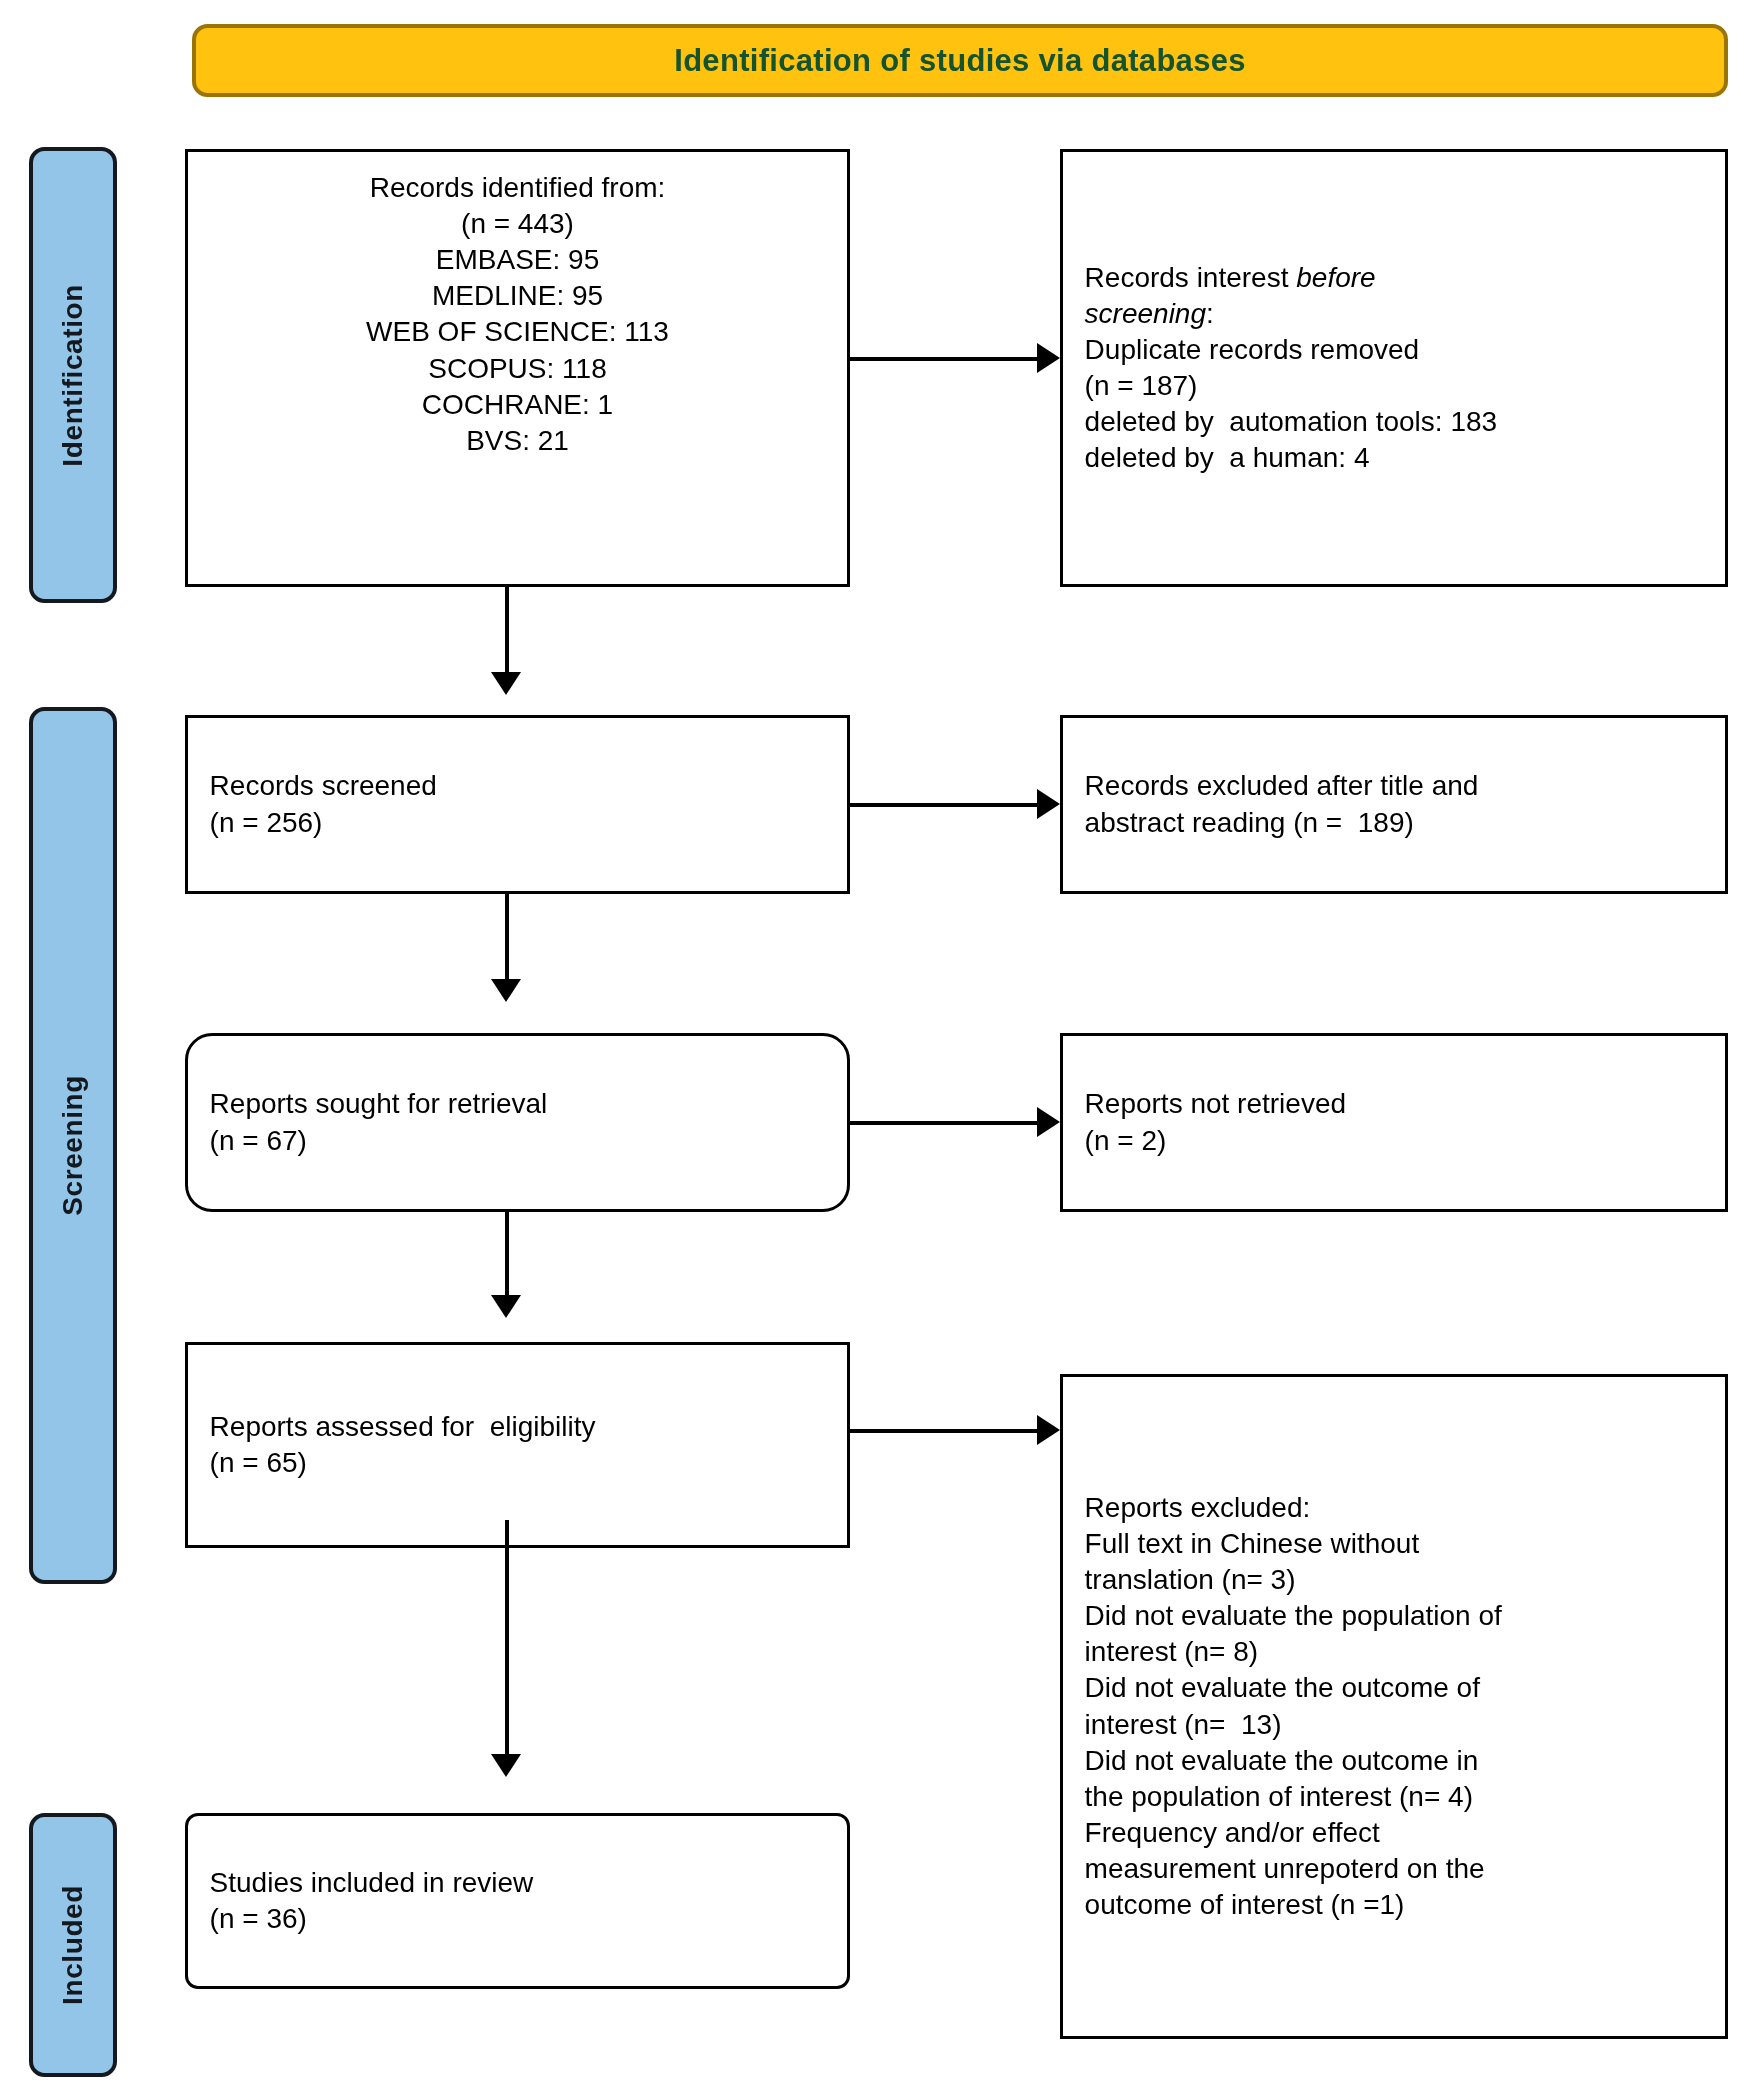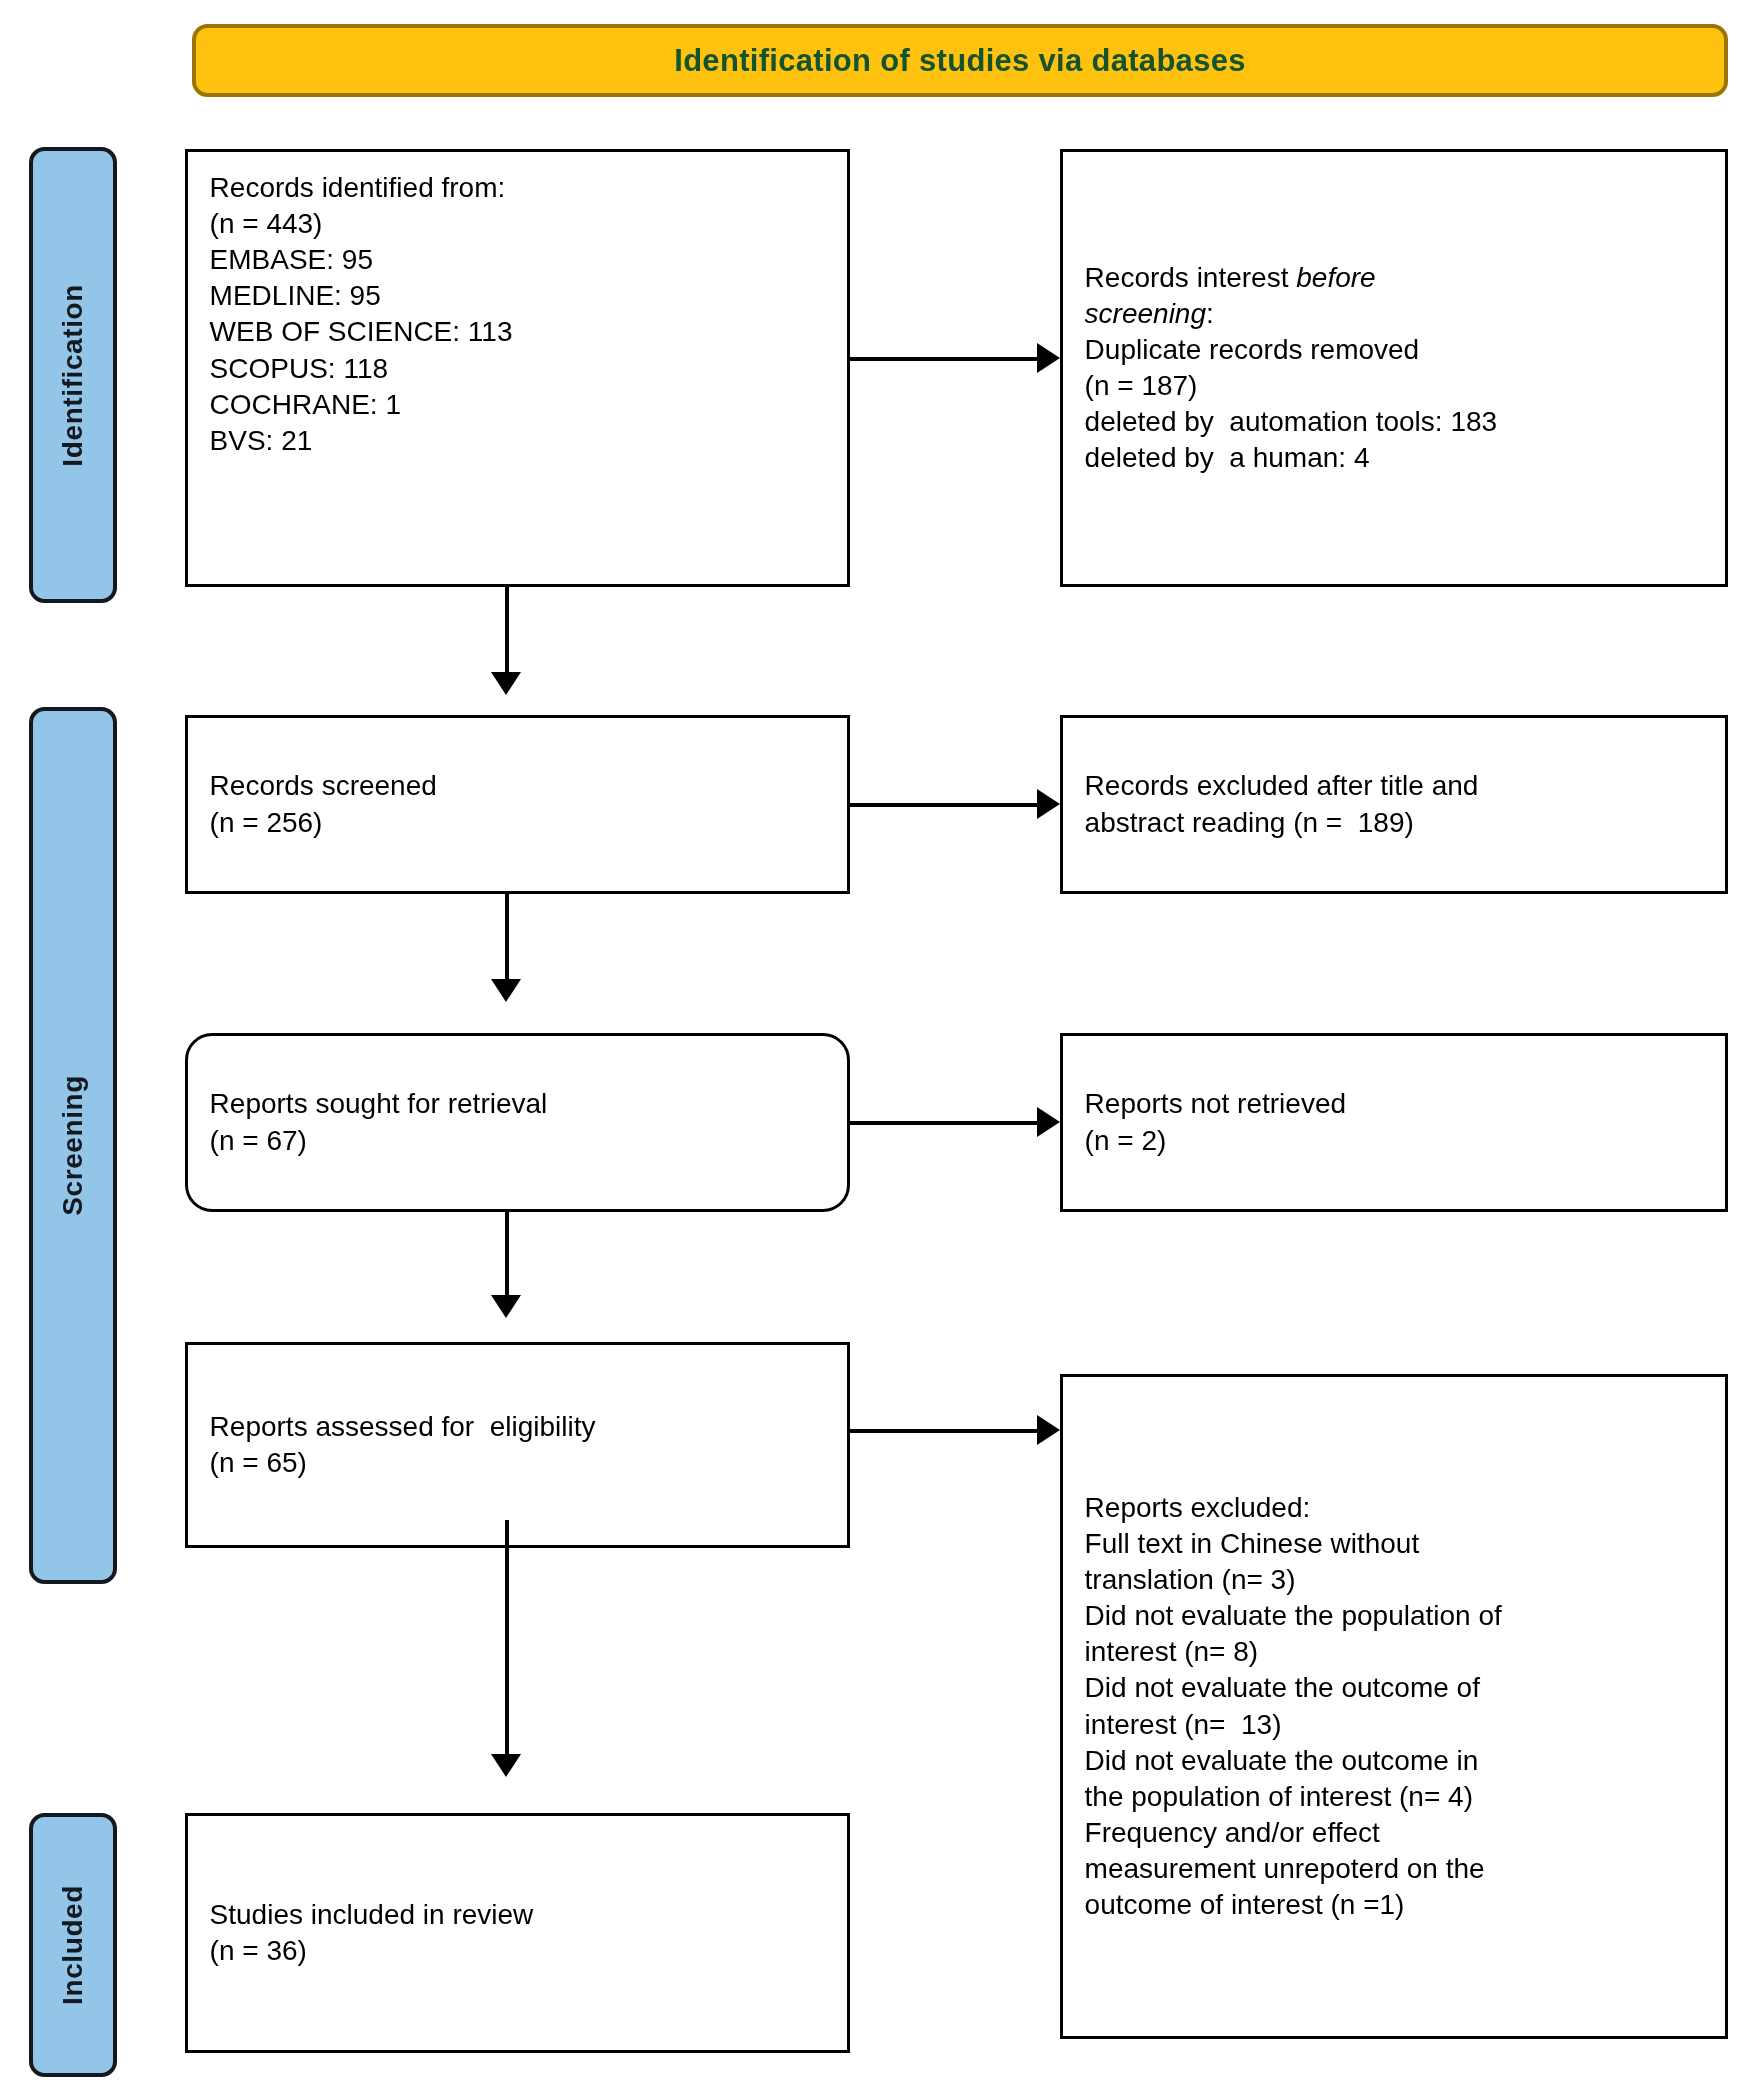--- a/index.html
+++ b/index.html
@@ -74,37 +74,37 @@
     padding: 18px 21.6px;
     display: flex;
     flex-direction: column;
     justify-content: center;
   }
   .box .line {
     font-size: 28px;
     line-height: 1.29;
     white-space: pre;
   }
-  .box.top-aligned { justify-content: flex-start; }
+  .box.top-aligned { justify-content: flex-start; align-items: center; }
   .ital { font-style: italic; text-align: right; }
 
   
   #box-identified     { left: 185px;  top: 149px;  width: 665px; height: 438px; }
   #box-removed        { left: 1060px; top: 149px;  width: 668px; height: 438px; }
   
   #box-screened       { left: 185px;  top: 715px; width: 665px; height: 179px; }
   #box-excluded-ta    { left: 1060px; top: 715px; width: 668px; height: 179px; }
   
   #box-sought         { left: 185px;  top: 1033px; width: 665px; height: 179px; border-radius: 27px; }
   #box-not-retrieved  { left: 1060px; top: 1033px; width: 668px; height: 179px; }
   
   #box-assessed       { left: 185px;  top: 1342px; width: 665px; height: 206px; }
   #box-reports-excl   { left: 1060px; top: 1374px; width: 668px; height: 665px; }
   
-  #box-included       { left: 185px;  top: 1813px; width: 665px; height: 240px; }
+  #box-included       { left: 185px;  top: 1813px; width: 665px; height: 176px; border-radius: 13px; }
 
   
   .conn { position: absolute; background: #000000; }
   .conn-v { width: 4.2px; }
   .conn-h { height: 4.2px; }
   .arrow-down {
     position: absolute;
     width: 0; height: 0;
     border-left: 15.6px solid transparent;
     border-right: 15.6px solid transparent;

